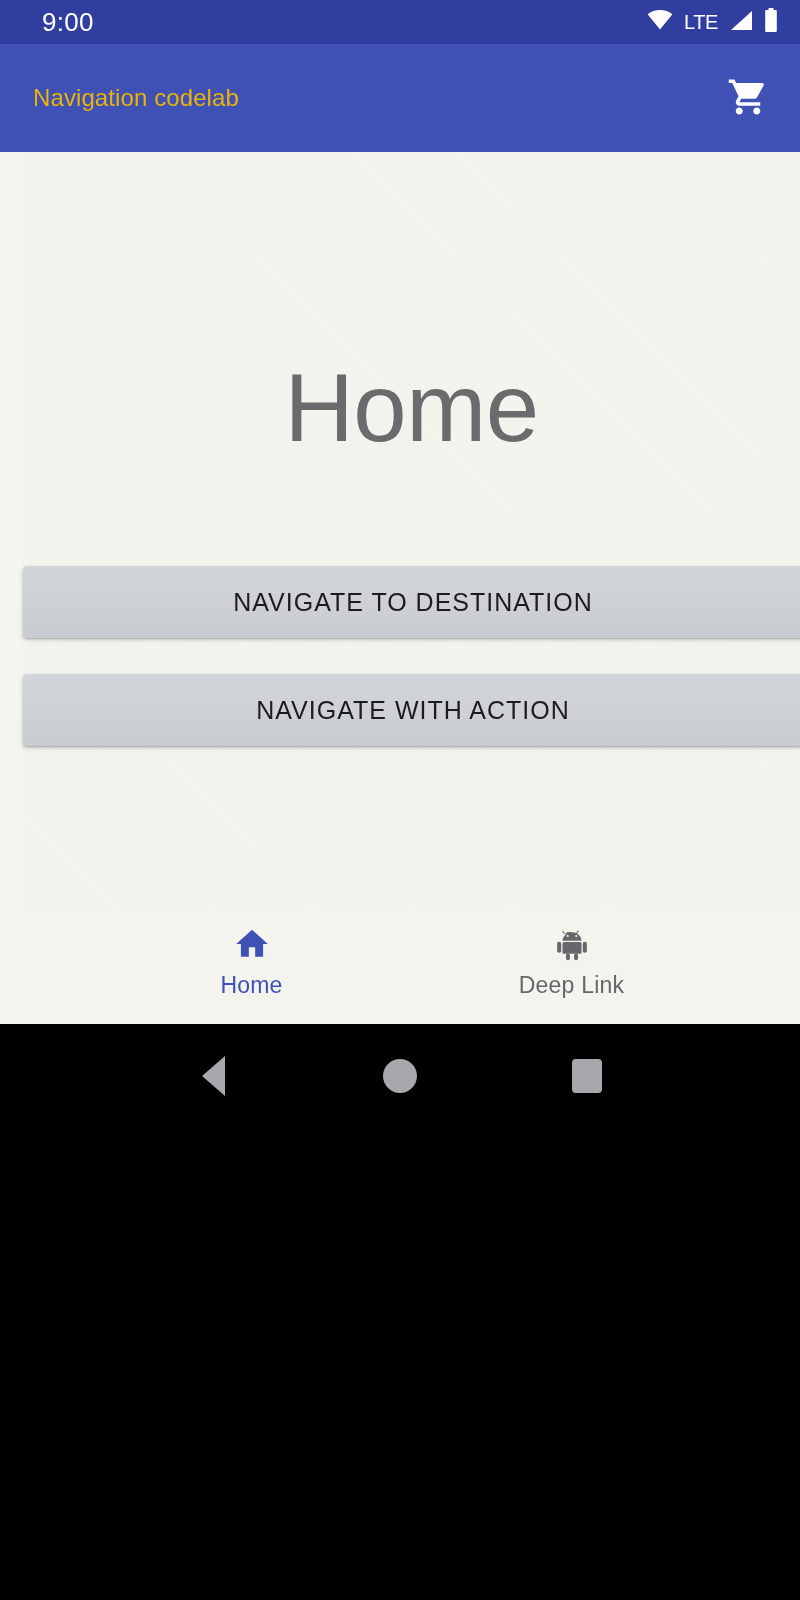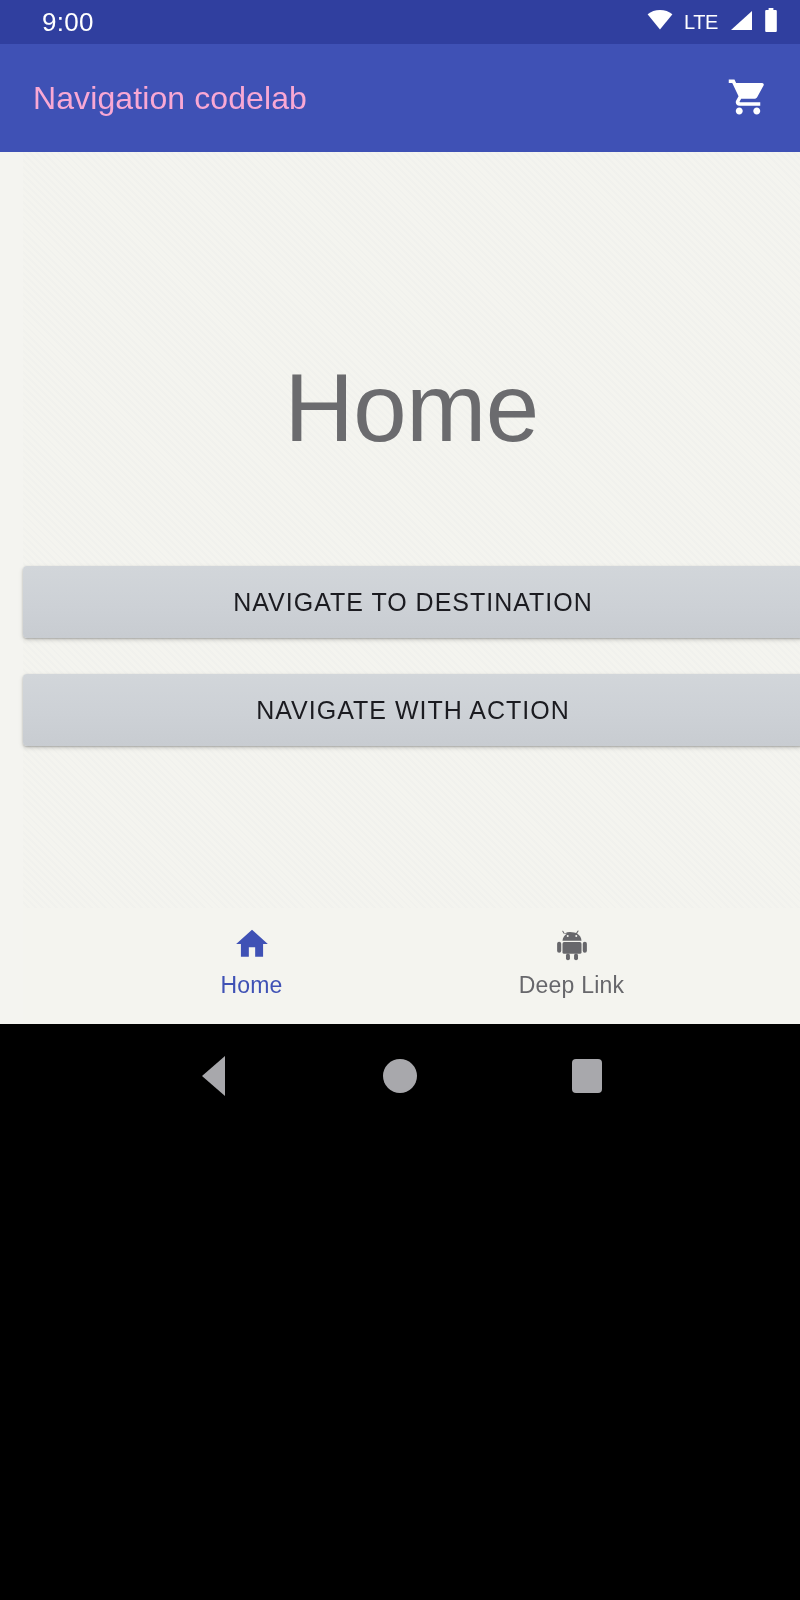--- a/index.html
+++ b/index.html
@@ -47,22 +47,22 @@
 
   
   .app-bar {
     height:108px;
     background:#3f51b5;
     display:flex; align-items:center;
     padding:0 24px 0 33px;
     flex:0 0 auto;
   }
   .app-title {
-    color:#f9a8d4;
-    font-size:32px;
+    color:#eab308;
+    font-size:24px;
     font-weight:400;
     letter-spacing:0.1px;
     white-space:nowrap;
   }
   .app-bar-spacer { flex:1 1 auto; }
   .cart-btn {
     width:56px; height:56px;
     display:flex; align-items:center; justify-content:center;
     background:transparent; border:none; cursor:pointer;
   }

